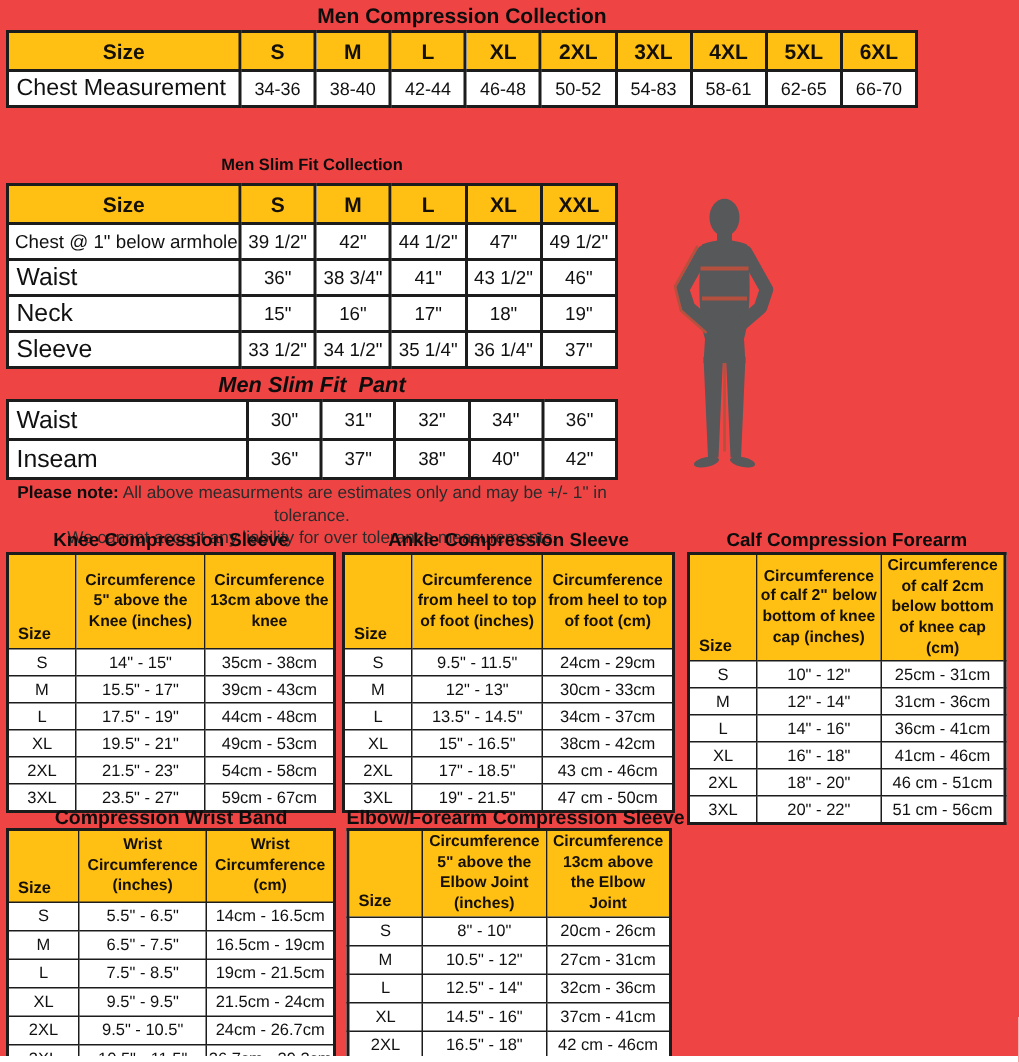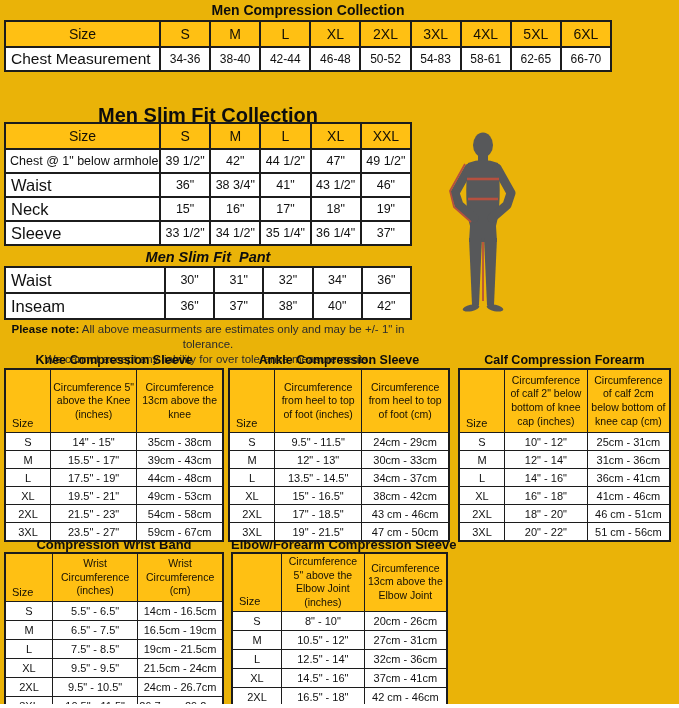--- a/index.html
+++ b/index.html
@@ -1,34 +1,34 @@
 <!DOCTYPE html>
 <html style="--gold: #FFC013; --bd: #1C1C1C;"><head>
 <meta charset="utf-8">
 <style>
   html,body{margin:0;padding:0;background:#fff;}
   .canvas{
-    position:relative;width:679px;height:704px;background:#eab308;
+    position:relative;width:679px;height:704px;background:#ef4444;
     font-family:"Liberation Sans",sans-serif;color:#111;overflow:hidden;
   }
   .ttl{position:absolute;text-align:center;font-weight:bold;color:#0d0d0d;white-space:pre;}
   #ttl1{left:4px;top:2px;width:608px;font-size:14px;}
-  #ttl2{left:4px;top:104px;width:408px;font-size:20px;}
+  #ttl2{left:4px;top:104px;width:408px;font-size:11px;}
   #ttl3{left:4px;top:249px;width:408px;font-size:14.5px;font-style:italic;}
   #ttlk{left:4px;top:353px;width:220px;font-size:12.5px;}
   #ttla{left:228px;top:353px;width:222px;font-size:12.5px;}
   #ttlc{left:458px;top:353px;width:213px;font-size:12.5px;}
   #ttlw{left:4px;top:537px;width:220px;font-size:13px;}
   #ttle{left:231px;top:537px;width:217px;font-size:13px;}
 
   table{position:absolute;border-collapse:collapse;table-layout:fixed;background:#fff;
         border:2px solid var(--bd,#1c1c1c);}
   th,td{border:2px solid var(--bd,#1c1c1c);text-align:center;padding:0;overflow:hidden;
         font-family:"Liberation Sans",sans-serif;}
-  thead th{background:var(--gold,#FFC013);font-weight:normal;color:#151005;}
+  thead th{background:var(--gold,#FFC013);font-weight:bold;color:#151005;}
   td.lab{text-align:left;padding-left:5px;font-weight:normal;}
 
   
   #t1{left:4px;top:20px;width:608px;font-size:12px;}
   #t1 th{height:24px;font-size:14px;}
   #t1 th:first-child{width:153px;}
   #t1 td{height:22px;}
   #t1 td.lab{font-size:15.5px;margin-top:12px;}
 
   #t2{left:4px;top:122px;width:408px;font-size:12.5px;}

